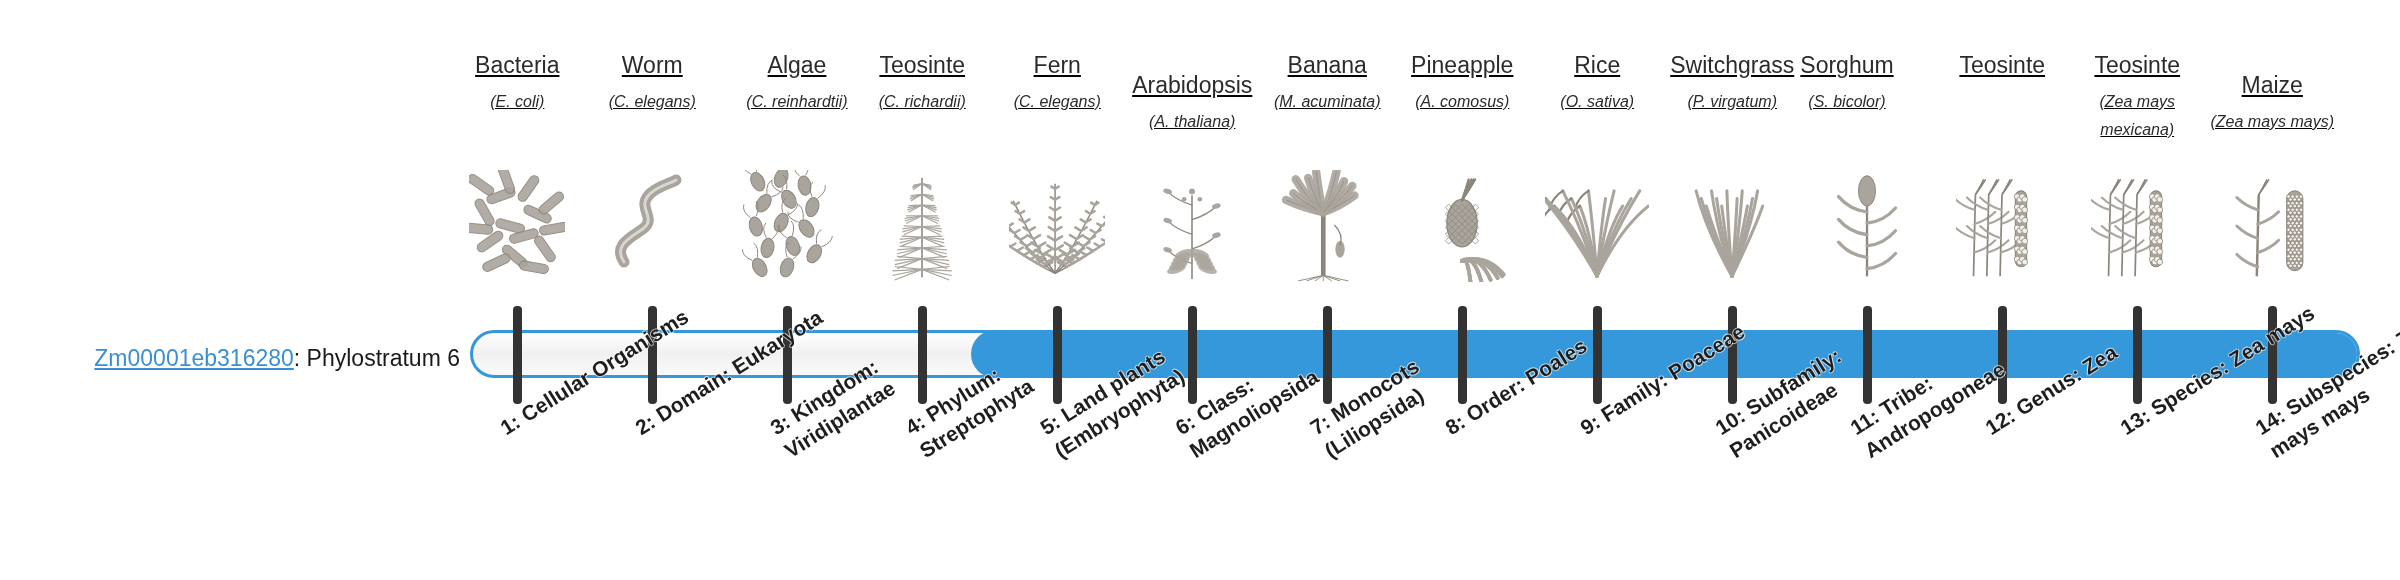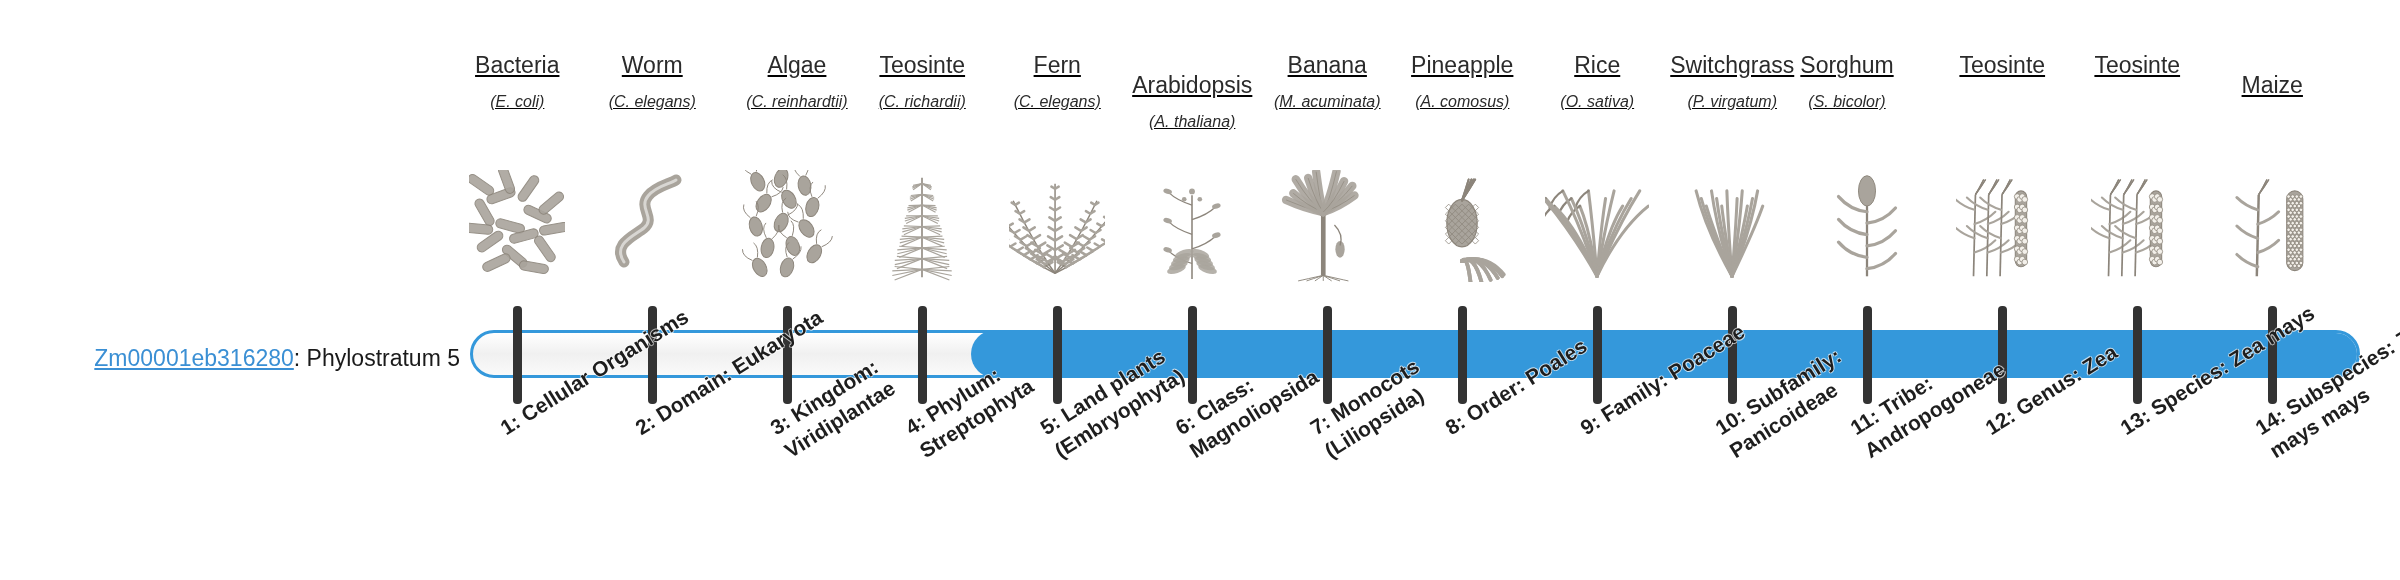--- a/index.html
+++ b/index.html
@@ -110,21 +110,21 @@
        0 1px 0 rgba(255,255,255,.65),
        0 -1px 0 rgba(255,255,255,.65);
   }
 </style>
 </head>
 <body>
 
 <div id="stage">
 
   <div class="row-label">
-    <span class="gene">Zm00001eb316280</span><span>: </span><span>Phylostratum 5</span>
+    <span class="gene">Zm00001eb316280</span><span>: </span><span>Phylostratum 6</span>
   </div>
 
   <div class="track-outer">
     <div class="track-fill" id="trackFill" style="width: 1386.45px;"></div>
   </div>
 
   <div id="cols">
       <div class="col" style="left: 442.25px;">
         <div class="common">Bacteria</div>
         <div class="sci">(E. coli)</div>
@@ -727,20 +727,21 @@
           <circle cx="70" cy="42" r="3" fill="#f3f0ea" stroke="#8c857b" stroke-width=".8"></circle>
           <circle cx="70" cy="53" r="3" fill="#f3f0ea" stroke="#8c857b" stroke-width=".8"></circle>
           <circle cx="70" cy="64" r="3" fill="#f3f0ea" stroke="#8c857b" stroke-width=".8"></circle>
           <circle cx="70" cy="75" r="3" fill="#f3f0ea" stroke="#8c857b" stroke-width=".8"></circle>
           <circle cx="70" cy="86" r="3" fill="#f3f0ea" stroke="#8c857b" stroke-width=".8"></circle>
           <circle cx="70" cy="97" r="3" fill="#f3f0ea" stroke="#8c857b" stroke-width=".8"></circle>
         </svg>
       </div>
       <div class="col" style="left: 2062.25px;">
         <div class="common">Teosinte</div>
+        <div class="sci">(Zea mays mexicana)</div>
       </div>
       <div class="art" style="left: 2062.25px;">
         <svg width="92" height="112" viewBox="0 0 92 118">
           <path d="M16 112 L18 26" stroke="#8c857b" stroke-width="1.8" fill="none"></path>
           <path d="M17 42 q -13 -4 -22 -13" fill="none" stroke="#a9a49c" stroke-width="2.2" stroke-linecap="round"></path>
           <path d="M17 57 q 13 -4 22 -13" fill="none" stroke="#a9a49c" stroke-width="2.2" stroke-linecap="round"></path>
           <path d="M17 72 q -13 -4 -22 -13" fill="none" stroke="#a9a49c" stroke-width="2.2" stroke-linecap="round"></path>
           <path d="M17 87 q 13 -4 22 -13" fill="none" stroke="#a9a49c" stroke-width="2.2" stroke-linecap="round"></path>
           <path d="M18 26 q 4.7280645216403325 -8 8.668118289673941 -16" fill="none" stroke="#8c857b" stroke-width="1.4"></path>
           <path d="M18 26 q 5.846220388711411 -8 10.718070712637587 -16" fill="none" stroke="#8c857b" stroke-width="1.4"></path>
@@ -790,20 +791,21 @@
           <circle cx="70" cy="42" r="3" fill="#f3f0ea" stroke="#8c857b" stroke-width=".8"></circle>
           <circle cx="70" cy="53" r="3" fill="#f3f0ea" stroke="#8c857b" stroke-width=".8"></circle>
           <circle cx="70" cy="64" r="3" fill="#f3f0ea" stroke="#8c857b" stroke-width=".8"></circle>
           <circle cx="70" cy="75" r="3" fill="#f3f0ea" stroke="#8c857b" stroke-width=".8"></circle>
           <circle cx="70" cy="86" r="3" fill="#f3f0ea" stroke="#8c857b" stroke-width=".8"></circle>
           <circle cx="70" cy="97" r="3" fill="#f3f0ea" stroke="#8c857b" stroke-width=".8"></circle>
         </svg>
       </div>
       <div class="col" style="left: 2197.25px; margin-top: 20px;">
         <div class="common">Maize</div>
+        <div class="sci">(Zea mays mays)</div>
       </div>
       <div class="art" style="left: 2197.25px;">
         <svg width="100" height="112" viewBox="0 0 100 118">
           <path d="M34 112 L36 26" stroke="#8c857b" stroke-width="2.6" fill="none"></path>
           <path d="M35 42 q -13 -4 -22 -13" fill="none" stroke="#a9a49c" stroke-width="3.2" stroke-linecap="round"></path>
           <path d="M35 57 q 13 -4 22 -13" fill="none" stroke="#a9a49c" stroke-width="3.2" stroke-linecap="round"></path>
           <path d="M35 72 q -13 -4 -22 -13" fill="none" stroke="#a9a49c" stroke-width="3.2" stroke-linecap="round"></path>
           <path d="M35 87 q 13 -4 22 -13" fill="none" stroke="#a9a49c" stroke-width="3.2" stroke-linecap="round"></path>
           <path d="M35 102 q -13 -4 -22 -13" fill="none" stroke="#a9a49c" stroke-width="3.2" stroke-linecap="round"></path>
           <path d="M36 26 q 4.7280645216403325 -8 8.668118289673941 -16" fill="none" stroke="#8c857b" stroke-width="1.4"></path>

